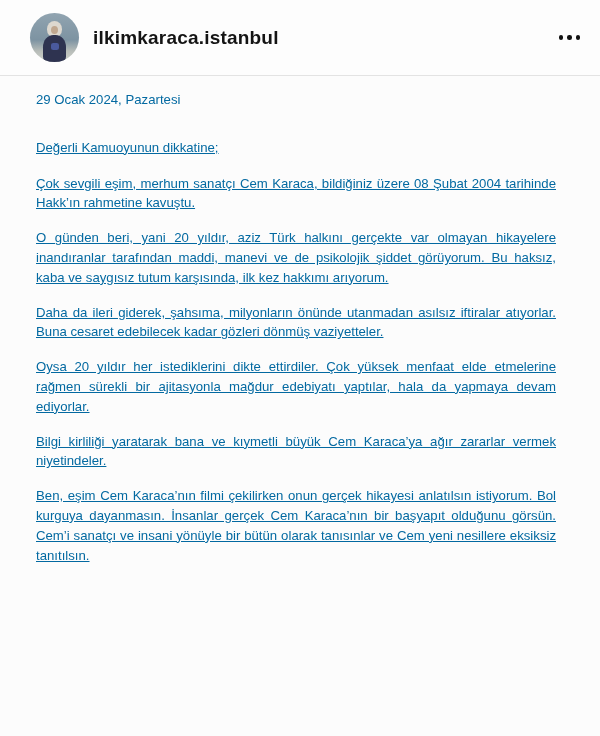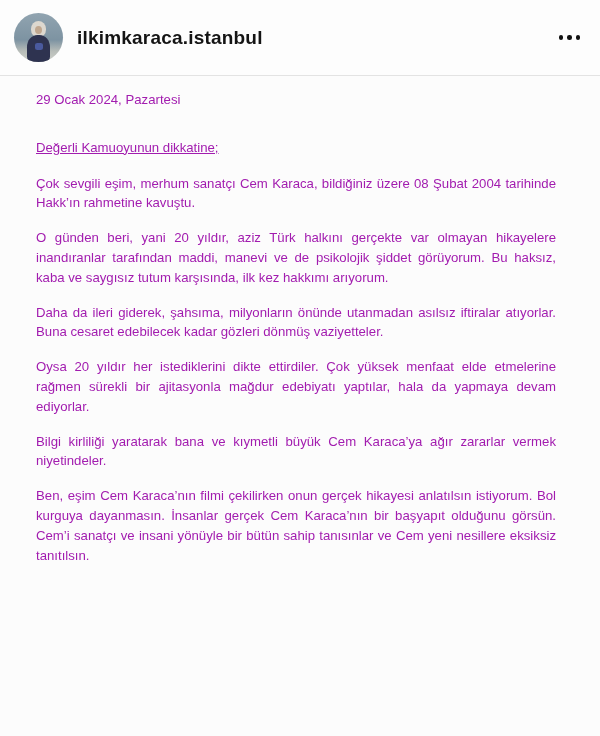--- a/index.html
+++ b/index.html
@@ -12,21 +12,21 @@
     color: #2d2d2d;
     overflow: hidden;
   }
 
   
   .post-header {
     height: 76px;
     background: #fdfdfd;
     display: flex;
     align-items: center;
-    padding: 0 18px 0 14px;
+    padding: 0 18px 0 30px;
     border-bottom: 1px solid #e3e3e3;
   }
   .avatar {
     width: 49px;
     height: 49px;
     border-radius: 50%;
     overflow: hidden;
     flex: 0 0 auto;
     position: relative;
     background: linear-gradient(180deg, #91a4b0 0%, #7d93a2 55%, #b8bdb9 78%, #cfd2cc 100%);
@@ -84,33 +84,34 @@
     border-radius: 50%;
     background: #111;
   }
 
   
   .letter {
     padding: 14px 44px 0 36px;
     background: #fcfcfc;
     font-size: 13.2px;
     line-height: 1.5;
-    color: #a21caf;
+    color: #0369a1;
   }
   .letter .date {
     margin-bottom: 28px;
     text-align: left;
   }
   .letter .salutation {
     margin-bottom: 16px;
     text-decoration: underline;
   }
   .letter p.para {
     margin-bottom: 15px;
     text-align: justify;
+    text-decoration: underline;
   }
 </style>
 </head>
 <body>
 
 <header class="post-header">
   <div class="avatar">
     <div class="person-hair"></div>
     <div class="person-face"></div>
     <div class="person-body"></div>
@@ -126,15 +127,15 @@
 
 <main class="letter">
   <div class="date">29 Ocak 2024, Pazartesi</div>
   <div class="salutation">Değerli Kamuoyunun dikkatine;</div>
 
   <p class="para">Çok sevgili eşim, merhum sanatçı Cem Karaca, bildiğiniz üzere 08 Şubat 2004 tarihinde Hakk’ın rahmetine kavuştu.</p>
   <p class="para">O günden beri, yani 20 yıldır, aziz Türk halkını gerçekte var olmayan hikayelere inandıranlar tarafından maddi, manevi ve de psikolojik şiddet görüyorum. Bu haksız, kaba ve saygısız tutum karşısında, ilk kez hakkımı arıyorum.</p>
   <p class="para">Daha da ileri giderek, şahsıma, milyonların önünde utanmadan asılsız iftiralar atıyorlar. Buna cesaret edebilecek kadar gözleri dönmüş vaziyetteler.</p>
   <p class="para">Oysa 20 yıldır her istediklerini dikte ettirdiler. Çok yüksek menfaat elde etmelerine rağmen sürekli bir ajitasyonla mağdur edebiyatı yaptılar, hala da yapmaya devam ediyorlar.</p>
   <p class="para">Bilgi kirliliği yaratarak bana ve kıymetli büyük Cem Karaca’ya ağır zararlar vermek niyetindeler.</p>
-  <p class="para">Ben, eşim Cem Karaca’nın filmi çekilirken onun gerçek hikayesi anlatılsın istiyorum. Bol kurguya dayanmasın. İnsanlar gerçek Cem Karaca’nın bir başyapıt olduğunu görsün. Cem’i sanatçı ve insani yönüyle bir bütün sahip tanısınlar ve Cem yeni nesillere eksiksiz tanıtılsın.</p>
+  <p class="para">Ben, eşim Cem Karaca’nın filmi çekilirken onun gerçek hikayesi anlatılsın istiyorum. Bol kurguya dayanmasın. İnsanlar gerçek Cem Karaca’nın bir başyapıt olduğunu görsün. Cem’i sanatçı ve insani yönüyle bir bütün olarak tanısınlar ve Cem yeni nesillere eksiksiz tanıtılsın.</p>
 
 </main>
 
 </body></html>

